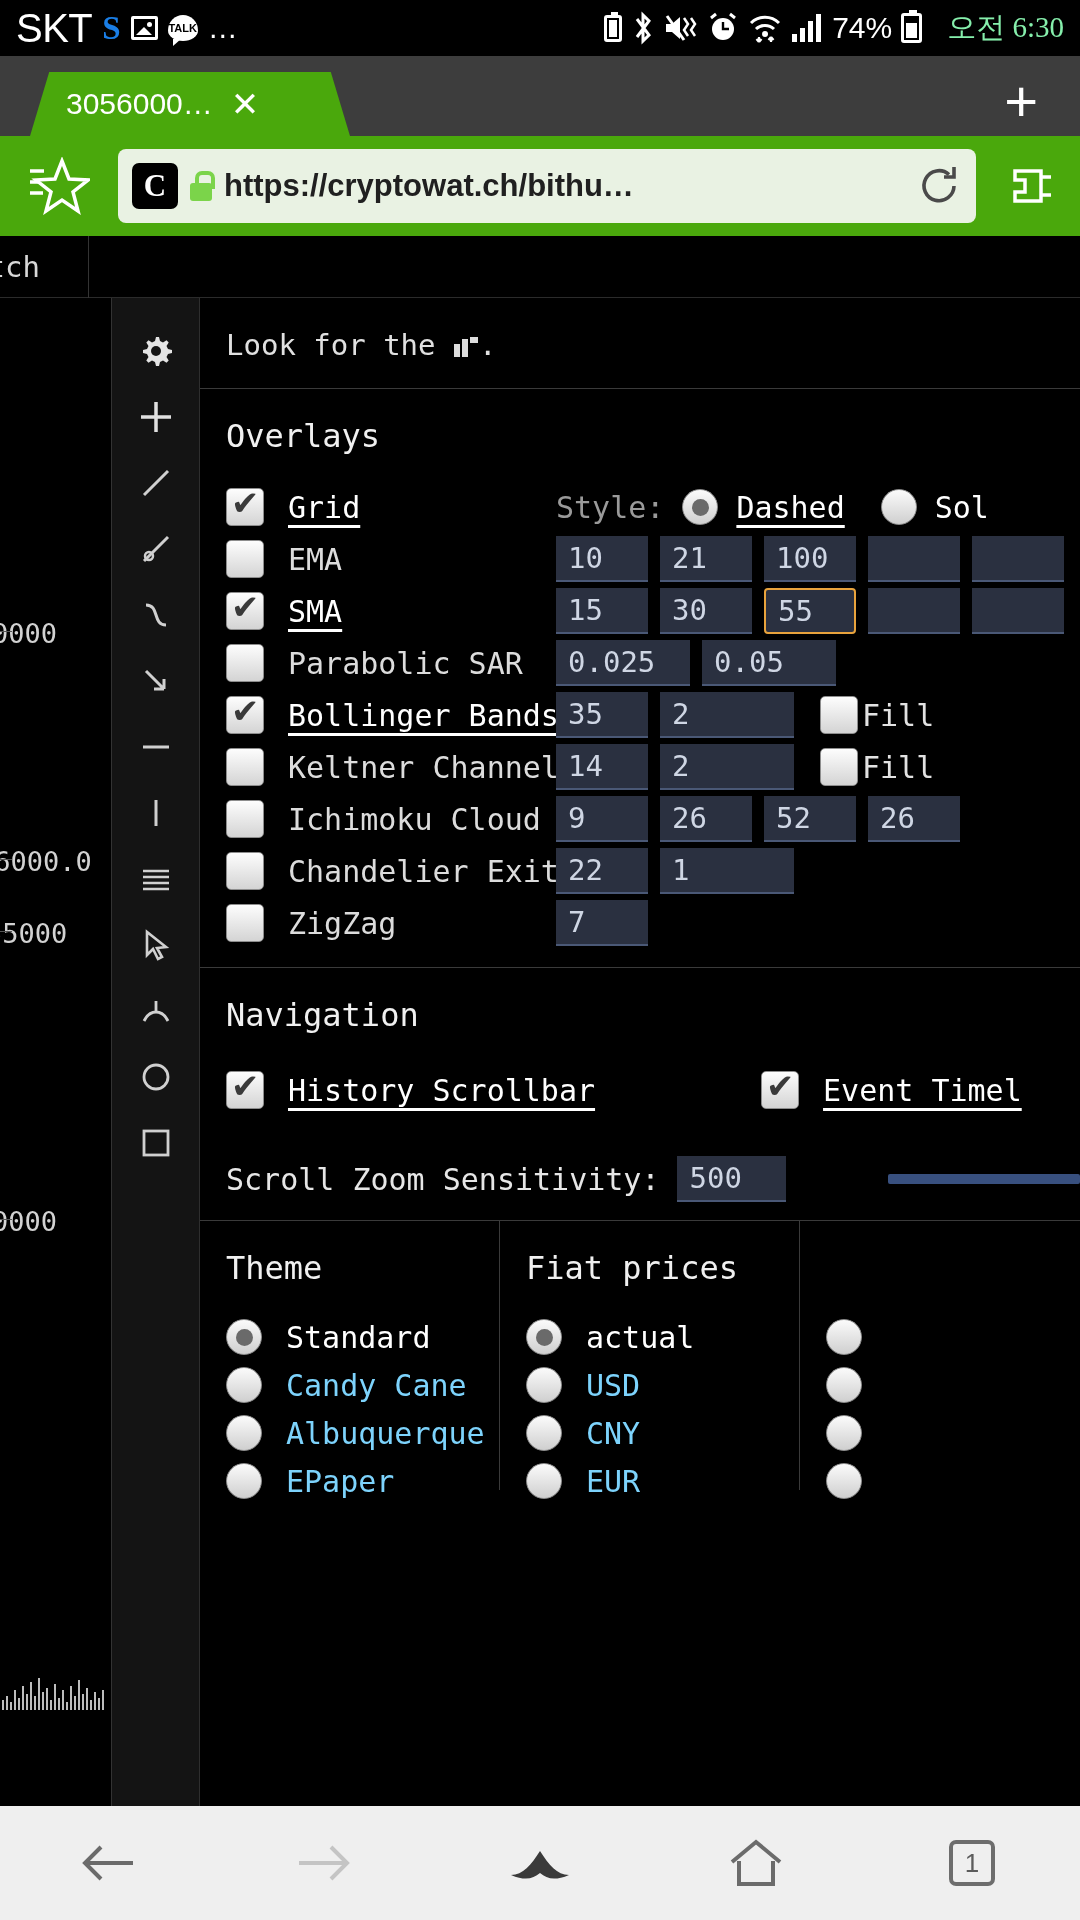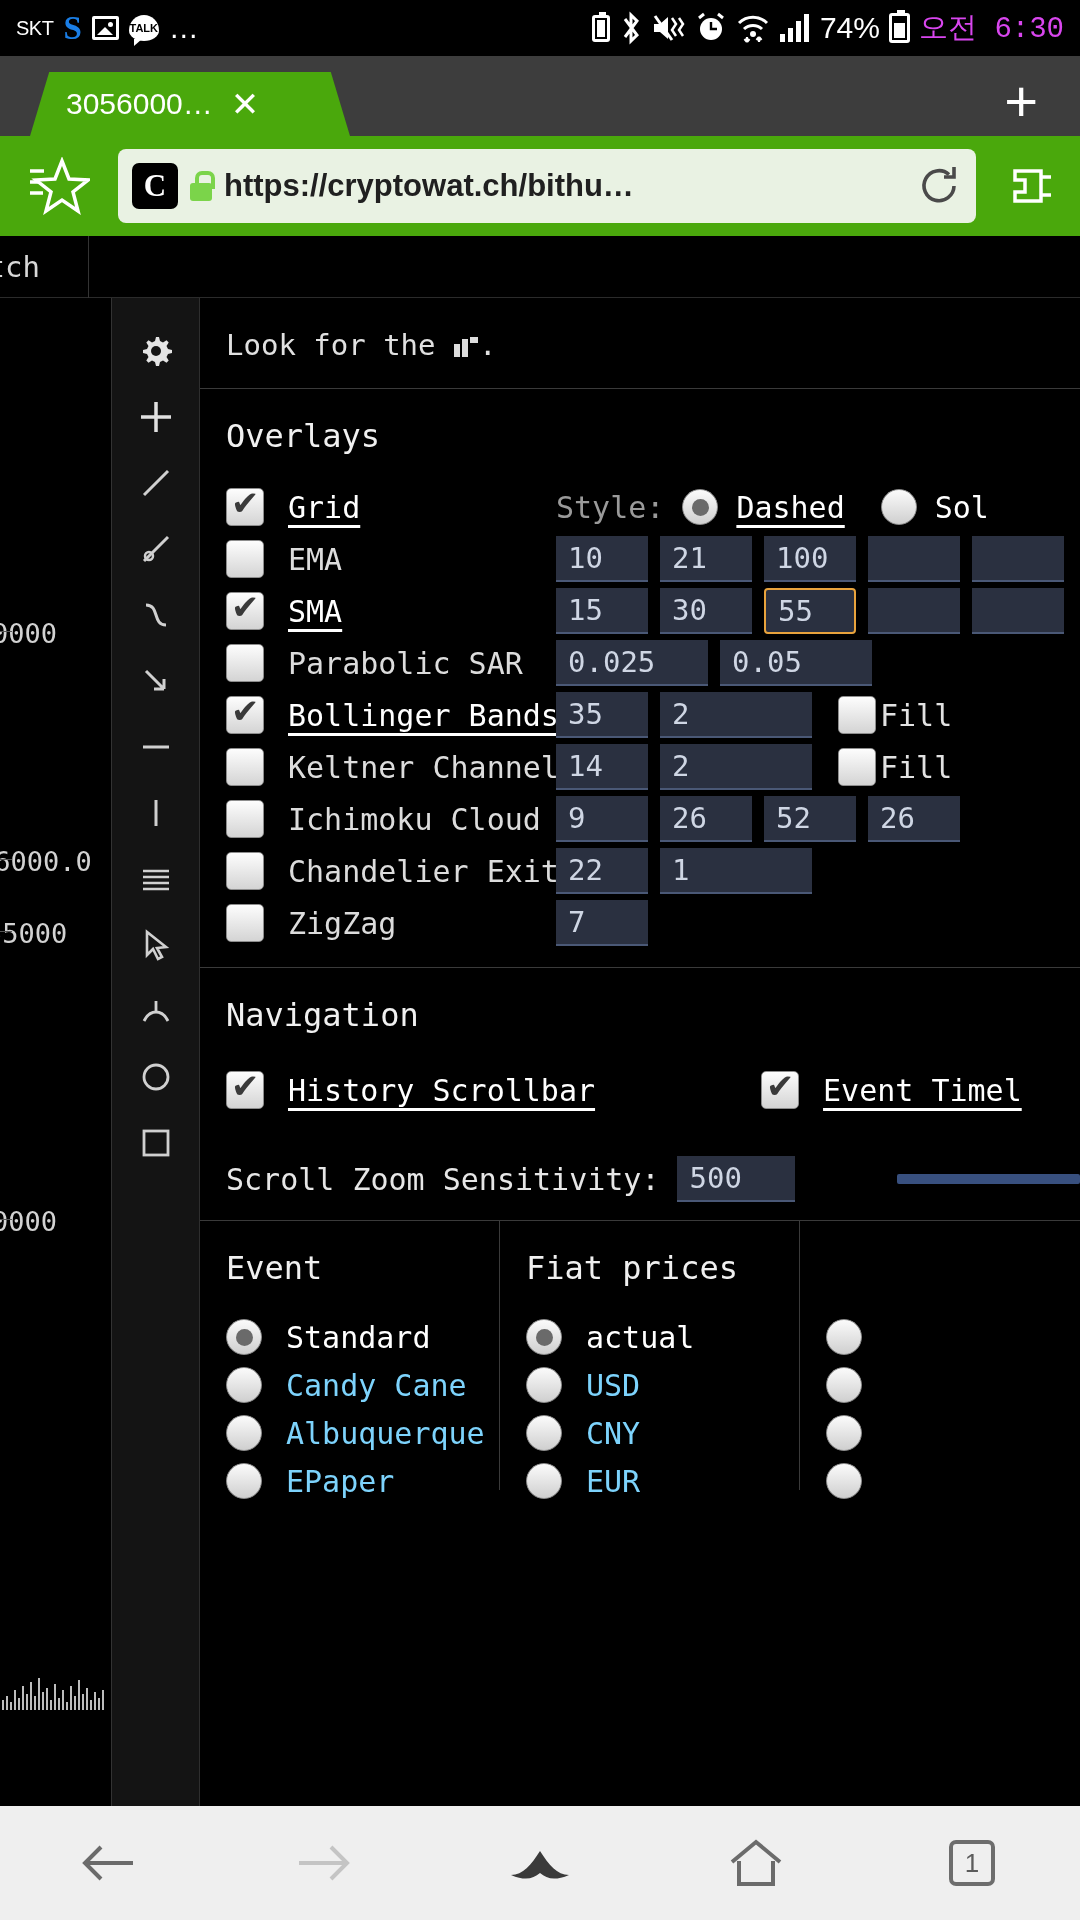--- a/index.html
+++ b/index.html
@@ -13,26 +13,26 @@
 
   
   .statusbar {
     position:absolute; left:0; top:0; width:1080px; height:56px;
     background:#000; color:#fff;
     display:flex; align-items:center; justify-content:space-between;
     padding:0 16px;
   }
   .sb-left { display:flex; align-items:center; gap:10px; }
   .sb-right { display:flex; align-items:center; gap:9px; }
-  .sb-carrier { font-size:20px; font-weight:400; letter-spacing:-.5px; color:#fff;
+  .sb-carrier { font-size:40px; font-weight:400; letter-spacing:-.5px; color:#fff;
                 font-family:"Liberation Sans", sans-serif;text-align:center; }
   .sb-icon { display:inline-flex; align-items:center; justify-content:center; }
   .sb-pct { font-size:30px; color:#fff; font-family:"Liberation Sans", sans-serif; }
-  .sb-time { font-size:29px; color:#d946ef; font-family:Liberation Mono, monospace;
-             white-space:nowrap; }
+  .sb-time { font-size:29px; color:#86efac; font-family:Liberation Serif, serif;
+             white-space:nowrap;margin-left:16px; }
   .dots { font-size:30px; color:#fff; letter-spacing:2px; line-height:.6; }
 
   
   .s-logo { font-size:33px; font-weight:700; color:#1a7ee6; line-height:1;
             font-family:"Liberation Serif", serif; }
   .img-ico { width:27px; height:24px; border:3px solid #fff; background:#000;
              position:relative; border-radius:2px; }
   .img-ico:after { content:""; position:absolute; left:2px; bottom:2px;
              width:0;height:0;border-left:8px solid transparent;
              border-right:8px solid transparent;border-bottom:8px solid #fff;}
@@ -144,21 +144,21 @@
 
   .radio { width:36px; height:36px; border-radius:50%; flex:0 0 36px;
            background:linear-gradient(#fbfbfb,#cfcfcf); border:1px solid #8d8d8d;
            position:relative; }
   .radio.sel:after { content:""; position:absolute; left:9px; top:9px; width:17px; height:17px;
            border-radius:50%; background:#6a6a6a; }
 
   .numin { height:46px; background:#2a3040; border-bottom:2px solid #4a5876;
            color:#cfd6e4; font-size:29px; display:flex; align-items:center;
            padding:8px 12px; margin-right:12px; font-family:"DejaVu Sans Mono", monospace; }
-  .numin.focus { background:#2a3040; border:2px solid #e8a33d; border-radius:4px; } .w2 { width:92px; } .w-wide { width:152px; }
+  .numin.focus { background:#2a3040; border:2px solid #e8a33d; border-radius:4px; } .w2 { width:92px; } .w-wide { width:134px; }
 
   .inline-lbl { font-size:30px; color:#e2e2e2; margin-left:4px; }
   .style-lbl { font-size:30px; color:#9a9a9a; margin-right:18px; }
   .style-opt { font-size:30px; color:#fff; text-decoration:underline;
                text-underline-offset:7px; margin-left:18px; margin-right:36px; }
   .style-opt.off { color:#fff; text-decoration:none; }
 
   .navrow { display:flex; align-items:center; height:60px; }
   .sens-row { display:flex; align-items:center; margin-top:36px; }
   .sens-lbl { font-size:30px; color:#e6e6e6; margin-right:18px; white-space:nowrap; }
@@ -525,21 +525,21 @@
 
         <div class="sens-row">
           <span class="sens-lbl">Scroll Zoom Sensitivity:</span>
           <span class="numin w-wide">500</span>
           <span class="slider"></span>
         </div>
       </div>
 
       <div class="bottomcols">
         <div class="col theme">
-          <div class="col-title">Event</div>
+          <div class="col-title">Theme</div>
           <div class="radio-row">
             <span class="radio sel"></span>
             <span class="radio-lbl on">Standard</span>
           </div>
           <div class="radio-row">
             <span class="radio"></span>
             <span class="radio-lbl">Candy Cane</span>
           </div>
           <div class="radio-row">
             <span class="radio"></span>

